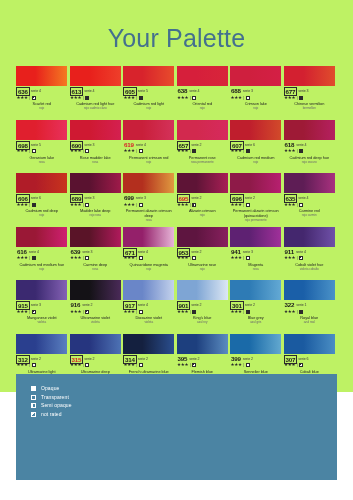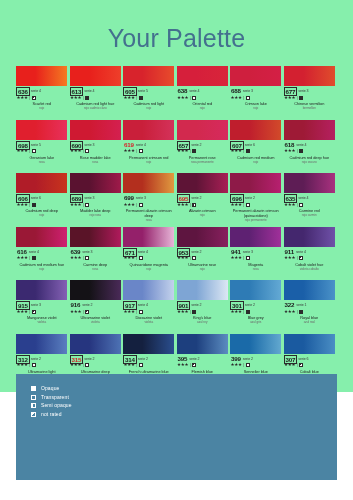--- a/index.html
+++ b/index.html
@@ -6,21 +6,21 @@
   body{
     width:353px;height:500px;
     background:#ffffff;
     font-family:"Liberation Sans", sans-serif;
     overflow:hidden;
     -webkit-font-smoothing:antialiased;
   }
   #page{
     position:relative;
     width:353px;height:392px;
-    background:#86efac;
+    background:#bef264;
     box-sizing:border-box;
   }
 
   
   #title{
     text-align:center;
     color:#44708e;
     font-size:25px;
     font-weight:400;
     letter-spacing:.2px;

